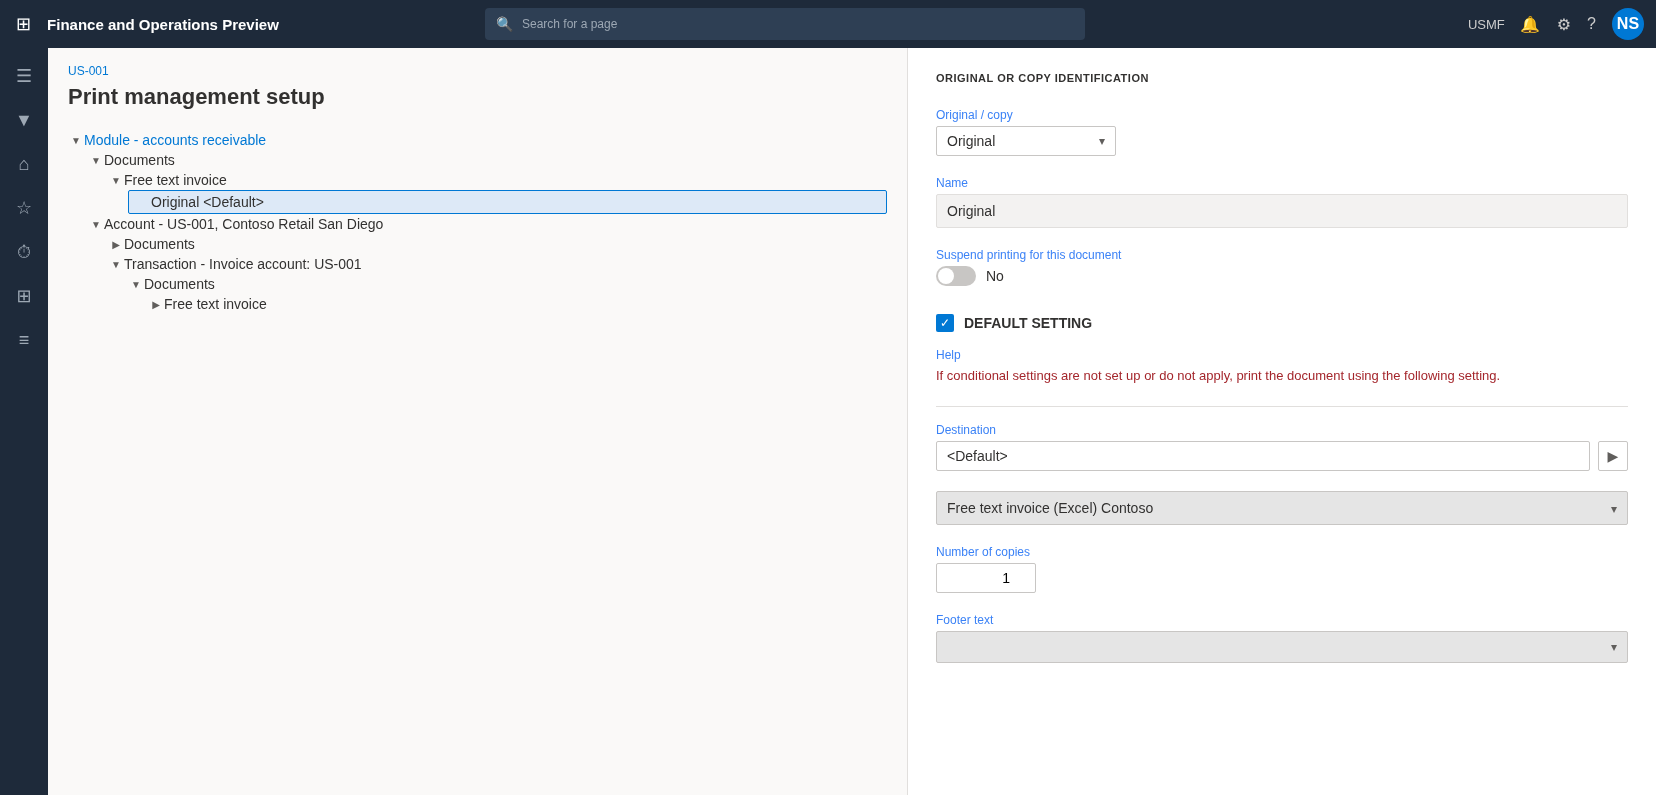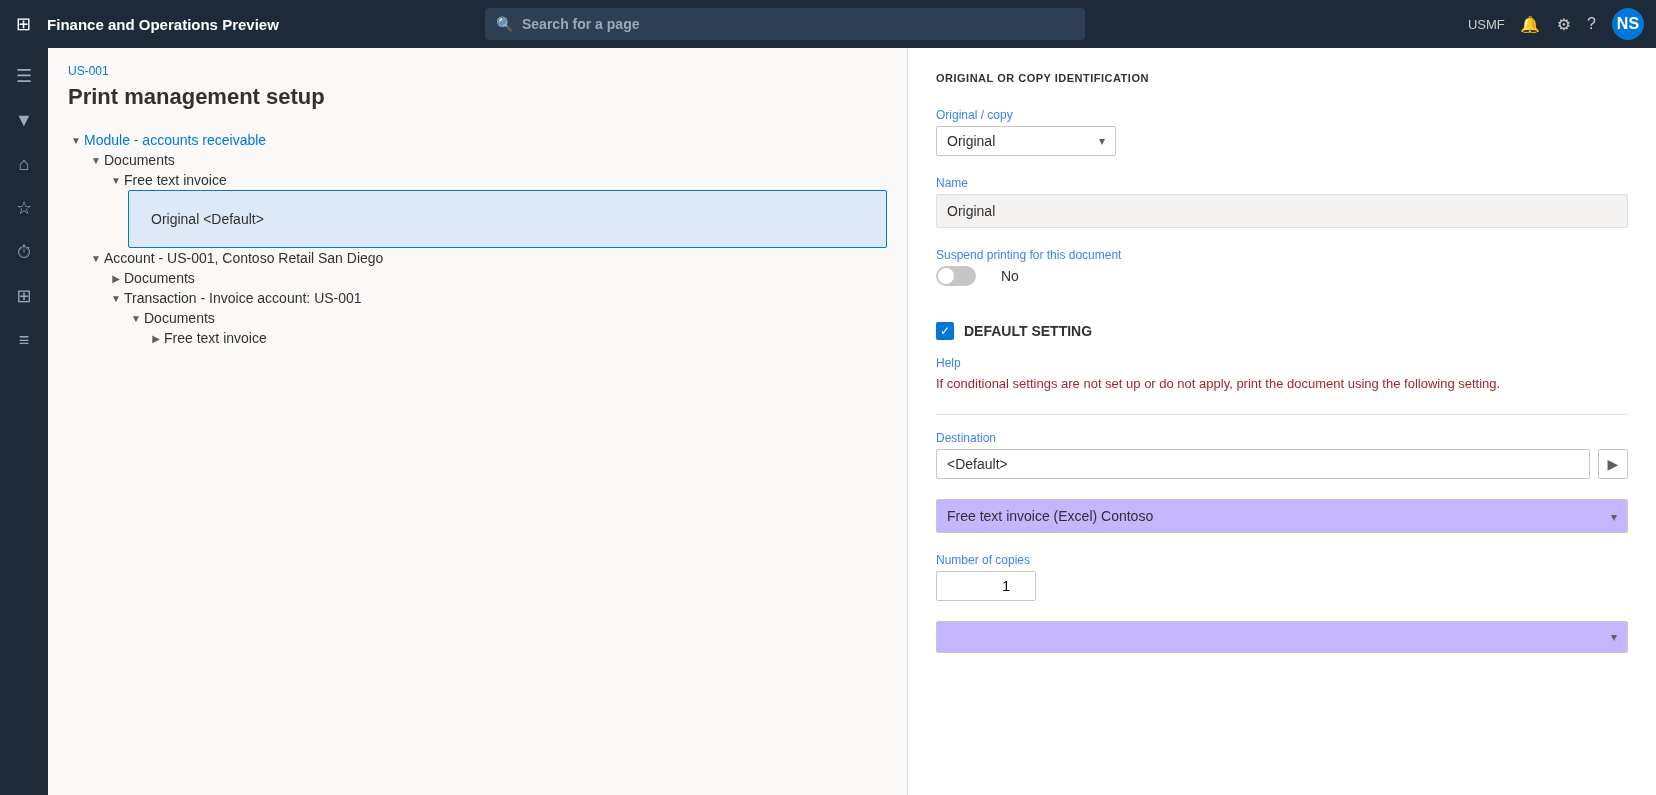--- a/index.html
+++ b/index.html
@@ -29,23 +29,22 @@
       align-items: center;
       padding: 0 12px;
       height: 32px;
       gap: 8px;
     }
     .search-bar input {
       background: transparent;
       border: none;
       outline: none;
       color: #22c55e;
-      font-size: 14px;
+      font-size: 12px;
       width: 100%;
-      font-weight: bold;
     }
     .search-bar input::placeholder { color: #9da8b4; }
     .search-icon { color: #9da8b4; font-size: 14px; }
     .nav-right {
       display: flex;
       align-items: center;
       gap: 16px;
       margin-left: auto;
       color: #fff;
     }
@@ -131,21 +130,21 @@
       flex-shrink: 0;
     }
     .tree-label {
       font-size: 14px;
       color: #323130;
     }
     .tree-label.blue { color: #0078d4; }
     .tree-item.selected {
       background: #dde9f7;
       border: 1px solid #0078d4;
-      padding: 20px 6px;
+      padding: 3px 6px;
       border-radius: 2px;
     }
     .tree-level-0 { margin-left: 0; }
     .tree-level-1 { margin-left: 20px; }
     .tree-level-2 { margin-left: 40px; }
     .tree-level-3 { margin-left: 60px; }
     .tree-level-4 { margin-left: 80px; }
 
     
     .right-panel {
@@ -194,22 +193,22 @@
       padding: 8px 10px;
       color: #323130;
       font-size: 14px;
       width: 100%;
     }
 
     
     .toggle-row {
       display: flex;
       align-items: center;
-      gap: 25px;
-      margin-bottom: 36px;
+      gap: 10px;
+      margin-bottom: 28px;
     }
     .toggle-switch {
       width: 40px; height: 20px;
       border-radius: 10px;
       background: #c8c6c4;
       position: relative;
       cursor: pointer;
     }
     .toggle-switch.off .toggle-knob {
       left: 2px;
@@ -267,21 +266,21 @@
       color: #605e5c;
     }
 
     
     .wide-dropdown {
       display: flex;
       align-items: flex-end;
       border: 1px solid #c8c6c4;
       border-radius: 2px;
       padding: 8px 10px;
-      background: #c4b5fd;
+      background: #e5e5e5;
       cursor: pointer;
       width: 100%;
       justify-content: space-between;
     }
     .wide-dropdown .chevron { color: #605e5c; font-size: 12px; }
 
     .number-input {
       border: 1px solid #c8c6c4;
       border-radius: 2px;
       padding: 6px 10px;
@@ -436,20 +435,21 @@
         <span class="chevron">▾</span>
       </div>
     </div>
 
     <div class="form-group">
       <label class="form-label">Number of copies</label>
       <input type="number" class="number-input" value="1" style="">
     </div>
 
     <div class="form-group">
+      <label class="form-label">Footer text</label>
       <div class="wide-dropdown">
         <span></span>
         <span class="chevron">▾</span>
       </div>
     </div>
 
   </div>
 </div>
 
 </body></html>

